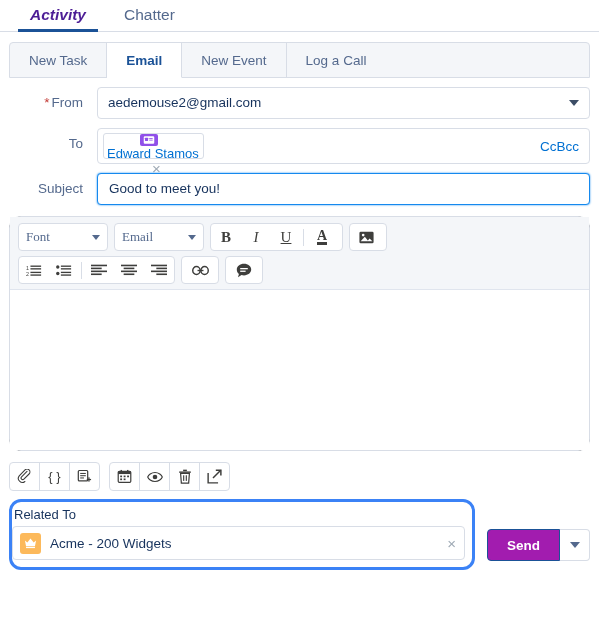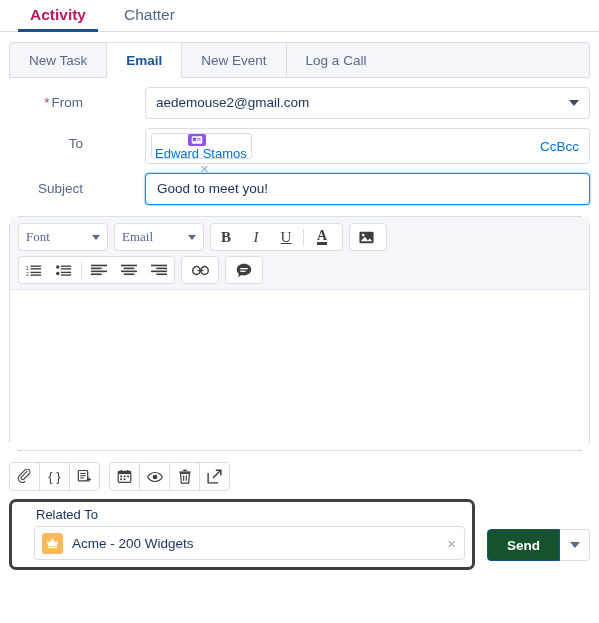--- a/index.html
+++ b/index.html
@@ -28,22 +28,23 @@
   .toptab {
     font-size: 15.5px;
     color: #54698d;
     padding: 0 12px 7px 12px;
     margin-right: 14px;
     cursor: pointer;
     white-space: nowrap;
     position: relative;
   }
   .toptab.active {
-    color: #be185d;
+    color: #4c1d95;
     font-weight: bold;
+    font-style: italic;
   }
   .toptab.active:after {
     content: "";
     position: absolute;
     left: 0; right: 0; bottom: -1px;
     height: 3px;
     background: #1b5297;
   }
 
   
@@ -98,21 +99,21 @@
     box-sizing: border-box;
     font-size: 13.5px;
     color: #54698d;
     line-height: 32px;
     white-space: nowrap;
   }
   .req {
     color: #c23934;
     margin-right: 2px;
   }
-  .ctl { flex: 1; margin-left: 48px; }
+  .ctl { flex: 1; }
 
   .inputbox {
     border: 1px solid #d8dde6;
     border-radius: 4px;
     background: #fff;
     box-sizing: border-box;
     position: relative;
     min-height: 32px;
     display: flex;
     align-items: center;
@@ -292,23 +293,23 @@
   .abtn:last-child { border-right: none; }
 
   
   .bottom {
     display: flex;
     align-items: flex-end;
     margin-top: 8px;
     padding: 0 9px 0 0;
   }
   .related-hl {
-    border: 3px solid #404040;
-    border-radius: 7px;
-    padding: 4px 7px 7px 22px;
+    border: 3px solid #3b82f6;
+    border-radius: 12px;
+    padding: 4px 7px 7px 0;
     margin-left: 9px;
     flex: 1;
     box-sizing: border-box;
     background: #fff;
   }
   .related-label {
     font-size: 13px;
     color: #16325c;
     padding: 1px 0 4px 2px;
   }
@@ -345,21 +346,21 @@
     line-height: 1;
     cursor: pointer;
   }
   .sendwrap {
     display: flex;
     margin-left: 12px;
     margin-bottom: 9px;
     height: 32px;
   }
   .send-btn {
-    background: #14532d;
+    background: #a21caf;
     color: #fff;
     font-size: 13.5px;
     font-weight: bold;
     border: 1px solid #1b5297;
     border-radius: 4px 0 0 4px;
     padding: 0 19px;
     display: flex;
     align-items: center;
     cursor: pointer;
     box-sizing: border-box;

